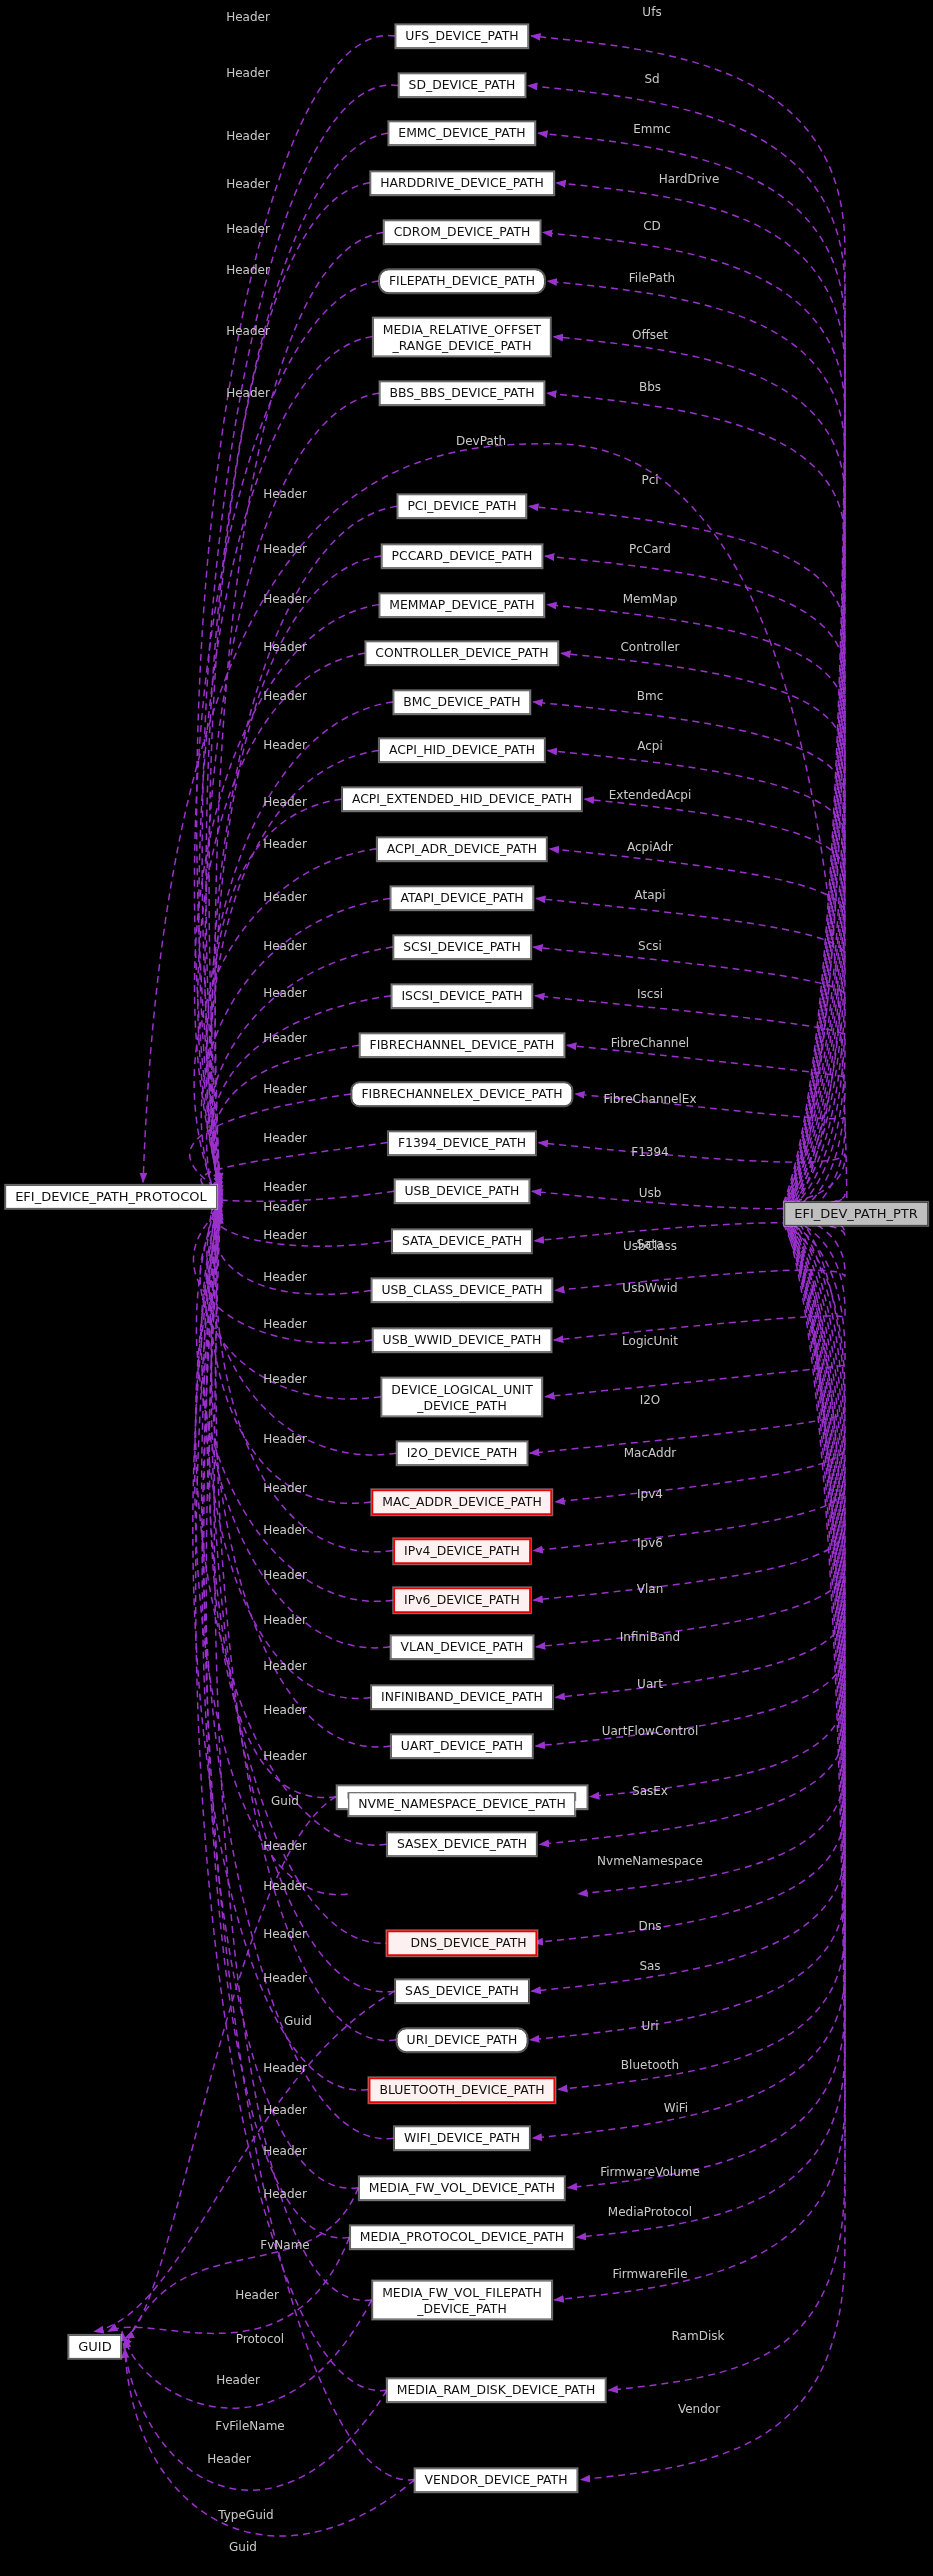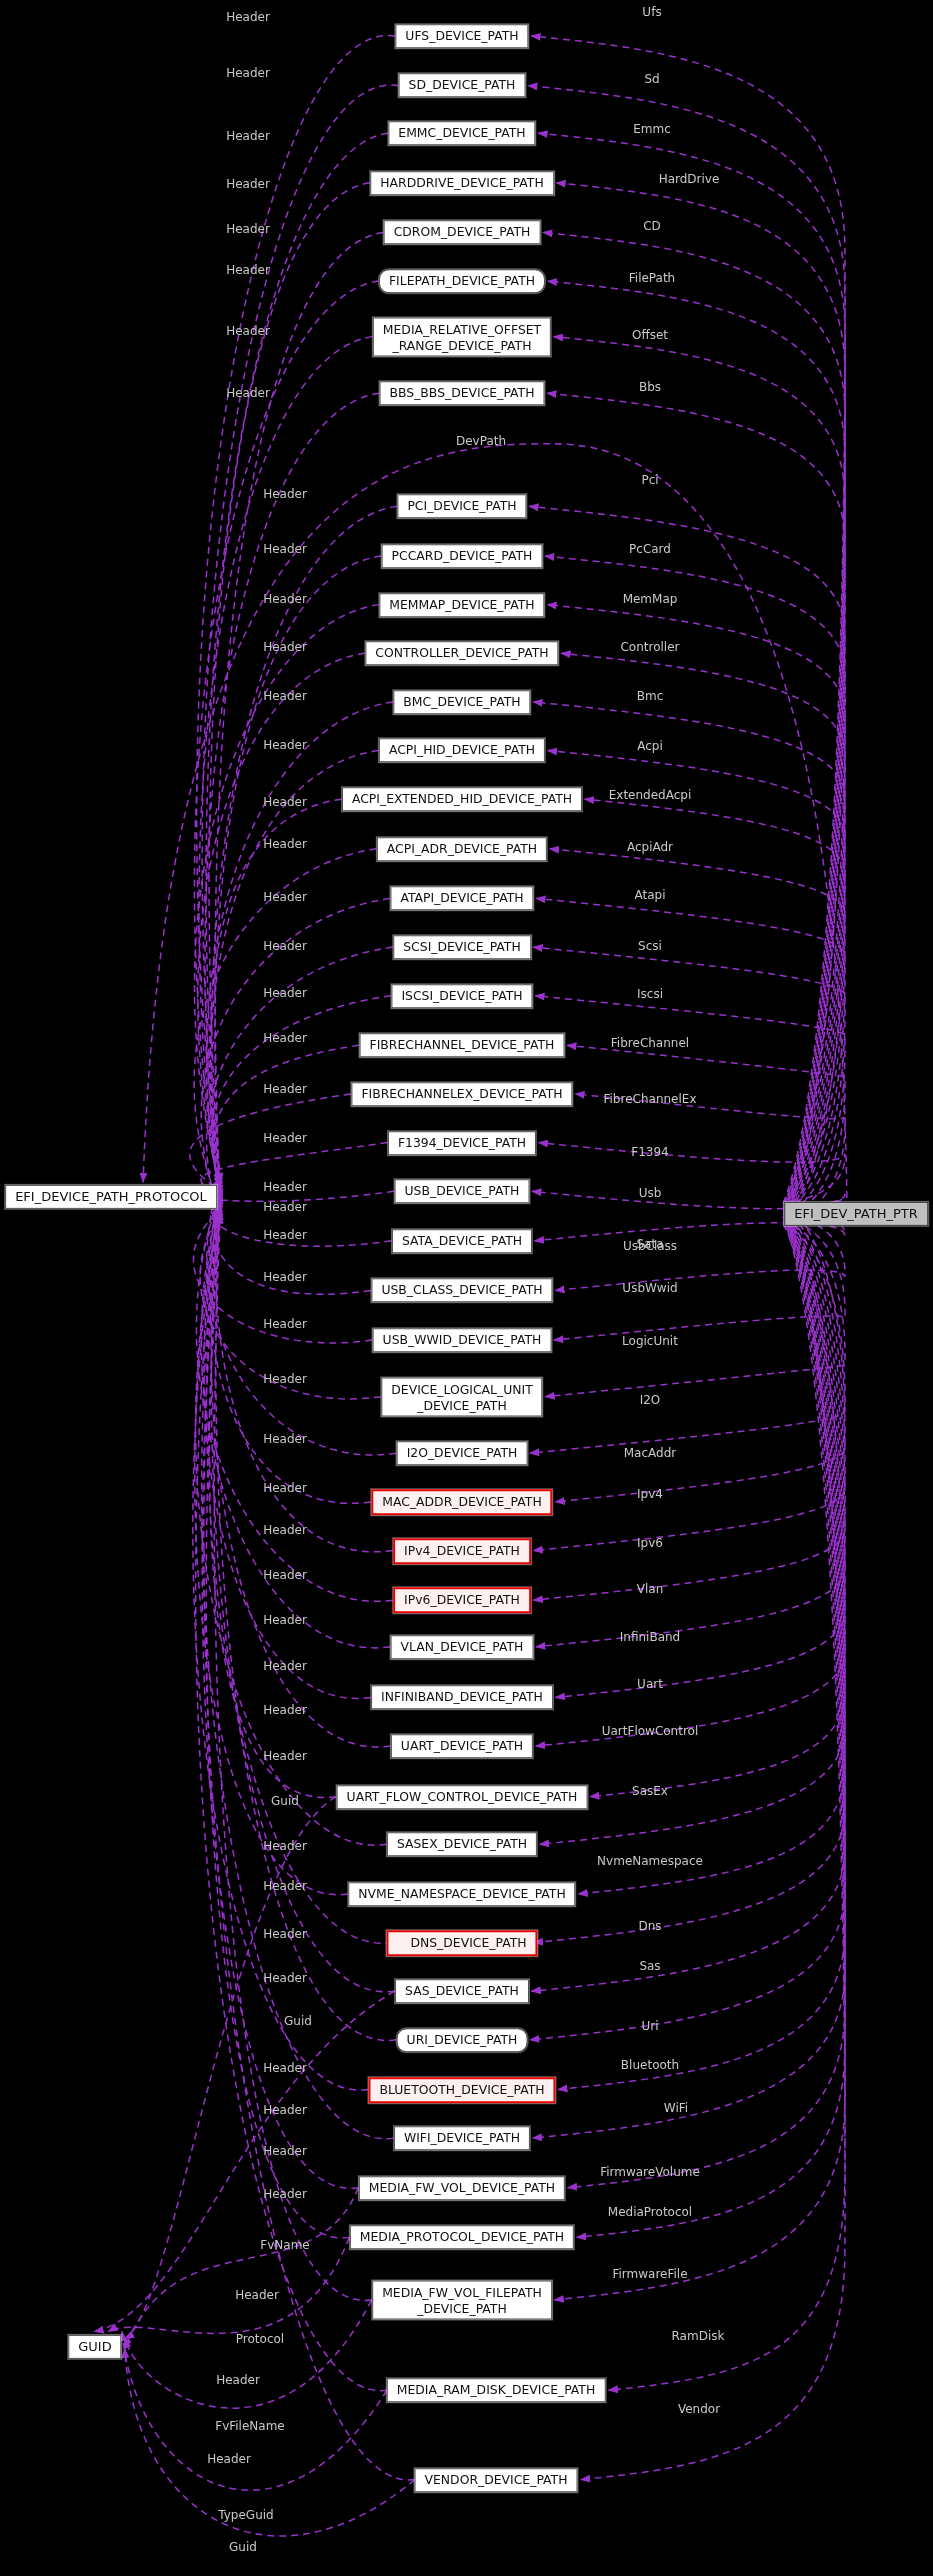--- a/index.html
+++ b/index.html
@@ -190,21 +190,21 @@
     <div class="elabel" style="left: 650px; top: 895px;">Atapi</div>
     <div class="gnode" style="left: 462px; top: 947px;">SCSI_DEVICE_PATH</div>
     <div class="elabel" style="left: 285px; top: 946px;">Header</div>
     <div class="elabel" style="left: 650px; top: 946px;">Scsi</div>
     <div class="gnode" style="left: 462px; top: 996px;">ISCSI_DEVICE_PATH</div>
     <div class="elabel" style="left: 285px; top: 993px;">Header</div>
     <div class="elabel" style="left: 650px; top: 994px;">Iscsi</div>
     <div class="gnode" style="left: 462px; top: 1045px;">FIBRECHANNEL_DEVICE_PATH</div>
     <div class="elabel" style="left: 285px; top: 1038px;">Header</div>
     <div class="elabel" style="left: 650px; top: 1043px;">FibreChannel</div>
-    <div class="gnode" style="left: 462px; top: 1094px;">FIBRECHANNELEX_DEVICE_PATH</div>
+    <div class="gnode" style="left: 462px; top: 1094px; border-radius: 8px;">FIBRECHANNELEX_DEVICE_PATH</div>
     <div class="elabel" style="left: 285px; top: 1089px;">Header</div>
     <div class="elabel" style="left: 650px; top: 1099px;">FibreChannelEx</div>
     <div class="gnode" style="left: 462px; top: 1143px;">F1394_DEVICE_PATH</div>
     <div class="elabel" style="left: 285px; top: 1138px;">Header</div>
     <div class="elabel" style="left: 650px; top: 1152px;">F1394</div>
     <div class="gnode" style="left: 462px; top: 1191px;">USB_DEVICE_PATH</div>
     <div class="elabel" style="left: 285px; top: 1187px;">Header</div>
     <div class="elabel" style="left: 650px; top: 1193px;">Usb</div>
     <div class="gnode" style="left: 462px; top: 1241px;">SATA_DEVICE_PATH</div>
     <div class="elabel" style="left: 285px; top: 1207px;">Header</div>
@@ -239,21 +239,21 @@
     <div class="elabel" style="left: 650px; top: 1637px;">InfiniBand</div>
     <div class="gnode" style="left: 462px; top: 1746px;">UART_DEVICE_PATH</div>
     <div class="elabel" style="left: 285px; top: 1666px;">Header</div>
     <div class="elabel" style="left: 650px; top: 1684px;">Uart</div>
     <div class="gnode" style="left: 462px; top: 1797px;">UART_FLOW_CONTROL_DEVICE_PATH</div>
     <div class="elabel" style="left: 285px; top: 1710px;">Header</div>
     <div class="elabel" style="left: 650px; top: 1731px;">UartFlowControl</div>
     <div class="gnode" style="left: 462px; top: 1844px;">SASEX_DEVICE_PATH</div>
     <div class="elabel" style="left: 285px; top: 1756px;">Header</div>
     <div class="elabel" style="left: 650px; top: 1791px;">SasEx</div>
-    <div class="gnode" style="left: 462px; top: 1894px;">NVME_NAMESPACE_DEVICE_PATH</div>
+    <div class="gnode" style="left: 462px; top: 1804px;">NVME_NAMESPACE_DEVICE_PATH</div>
     <div class="elabel" style="left: 285px; top: 1846px;">Header</div>
     <div class="elabel" style="left: 650px; top: 1861px;">NvmeNamespace</div>
     <div class="gnode red" style="left: 462px; top: 1943px; padding-left: 22px;">DNS_DEVICE_PATH</div>
     <div class="elabel" style="left: 285px; top: 1886px;">Header</div>
     <div class="elabel" style="left: 650px; top: 1926px;">Dns</div>
     <div class="gnode" style="left: 462px; top: 1991px;">SAS_DEVICE_PATH</div>
     <div class="elabel" style="left: 285px; top: 1934px;">Header</div>
     <div class="elabel" style="left: 650px; top: 1966px;">Sas</div>
     <div class="gnode" style="left: 462px; top: 2040px; border-radius: 10px;">URI_DEVICE_PATH</div>
     <div class="elabel" style="left: 285px; top: 1978px;">Header</div>

